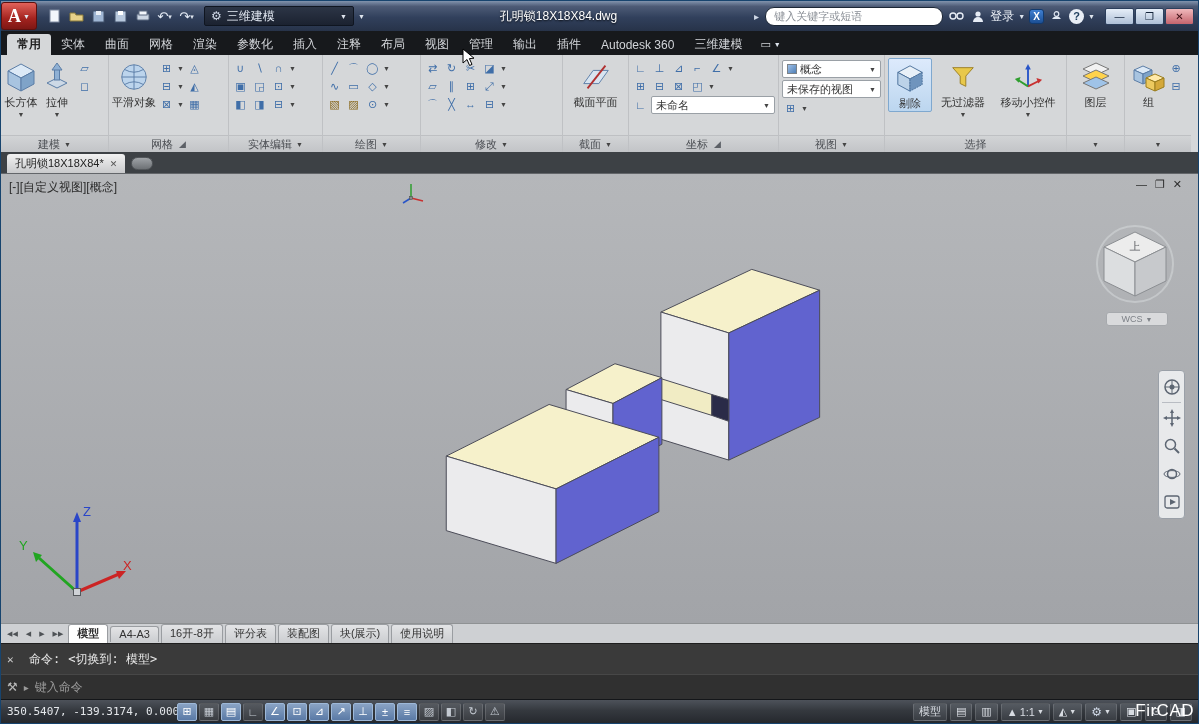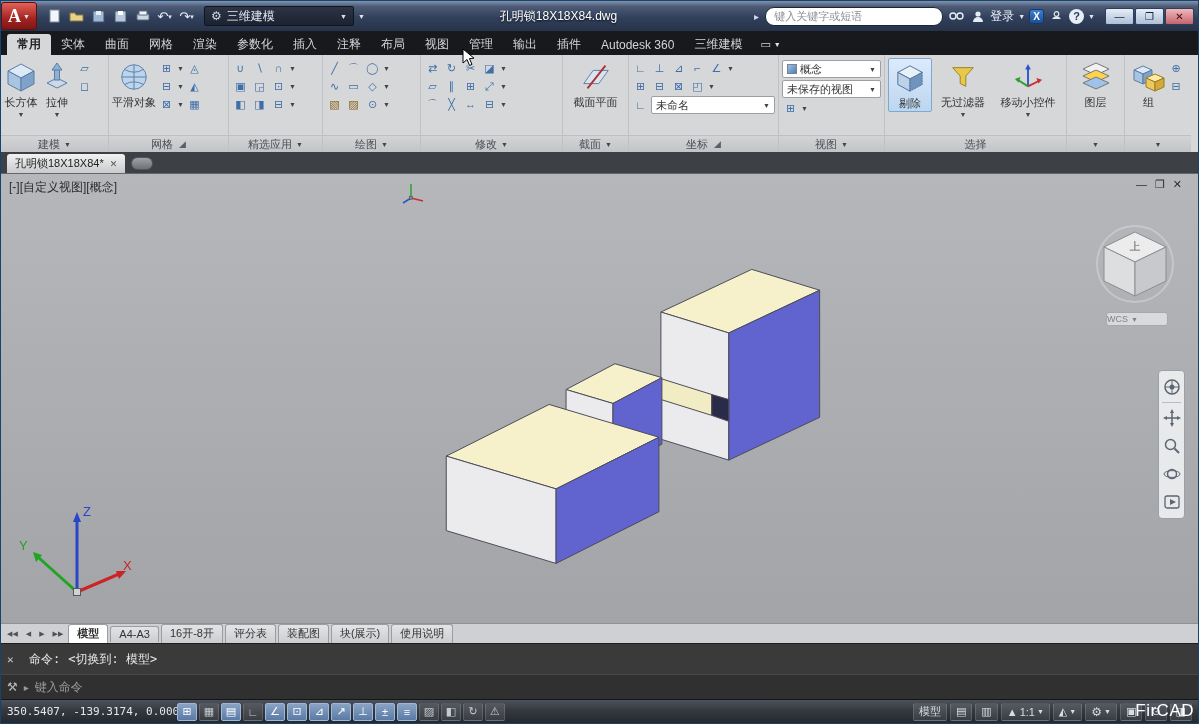--- a/index.html
+++ b/index.html
@@ -80,21 +80,21 @@
 
   
   .viewport { flex:1; position:relative; background:linear-gradient(180deg,#b5b7ba,#a2a4a8); overflow:hidden;
     border-top:1px solid #63666a; }
   .vplabel { position:absolute; left:8px; top:5px; font-size:12px; color:#2d2d2d; z-index:5; }
   .vpbtns { position:absolute; right:16px; top:4px; display:flex; gap:8px; z-index:6;
     color:#2d2d2d; font-size:11px; }
   .modelsvg { position:absolute; inset:0; width:100%; height:100%; }
   .viewcube { position:absolute; right:22px; top:48px; z-index:5; }
   .wcspill { position:absolute; right:30px; top:138px; z-index:5; width:62px; height:14px; border-radius:3px;
-    background:#d9dadc; border:1px solid #a6a9ad; display:flex; align-items:center; gap:3px;
+    background:#d9dadc; border:1px solid #a6a9ad; display:flex; align-items:center; justify-content:center; gap:3px;
     font-size:9px; color:#7d8187; }
   .navbar { position:absolute; right:13px; top:196px; width:27px; z-index:5; border-radius:4px;
     background:rgba(248,249,250,0.8); border:1px solid #9aa0a8; display:flex; flex-direction:column; align-items:center; padding:3px 0; gap:2px; }
   .navbtn { width:23px; height:26px; display:flex; align-items:center; justify-content:center; border-radius:3px; }
   .navsep { width:19px; height:1px; background:#b9bdc3; }
   .ucs { position:absolute; left:14px; top:326px; z-index:5; }
   .miniucs { position:absolute; left:398px; top:8px; z-index:5; }
   .cursor { position:absolute; left:461px; top:47px; z-index:50; }
 
   
@@ -324,21 +324,21 @@
             </div>
           <div class="mrow">
               <span class="mi">◧</span>
               <span class="mi">◨</span>
               <span class="mi">⊟</span>
               <span class="caret">▼</span>
             </div>
         </div>
       </div>
       <div class="plabel">
-        <span>精选应用</span>
+        <span>实体编辑</span>
           <span class="caret">▼</span>
       </div>
     </div>
 
     <div class="rpanel" style="width:98px">
       <div class="pcontent">
         <div class="mgrid">
           <div class="mrow">
               <span class="mi">╱</span>
               <span class="mi">⌒</span>

